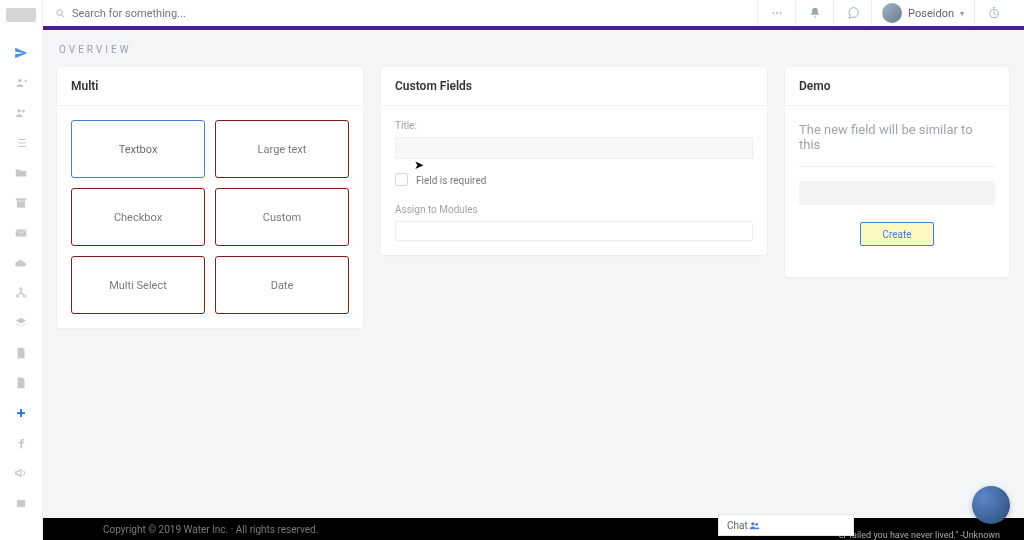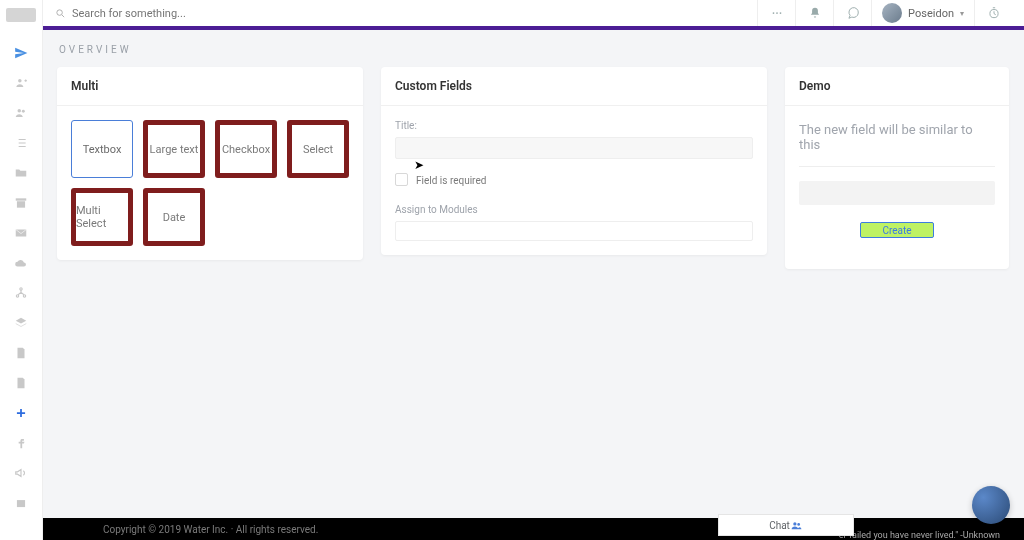--- a/index.html
+++ b/index.html
@@ -29,40 +29,40 @@
 .content { flex:1; padding: 12px 14px; overflow:auto; }
 .overview-label { font-size:10px; letter-spacing:3px; color:#9aa0a8; margin: 2px 0 12px 2px; }
 
 .cards-row { display:flex; gap:18px; align-items:flex-start; }
 
 .card { background:#fff; border-radius:4px; box-shadow:0 1px 3px rgba(0,0,0,.05); }
 .card-header { font-size:12px; font-weight:600; padding:12px 14px; border-bottom:1px solid #f0f0f0; color:#333; }
 .card-body { padding:14px; }
 
 .type-card { width:306px; }
-.type-grid { display:grid; grid-template-columns:1fr 1fr 1fr 1fr; gap:10px; }
-.type-opt { height:58px; border:5px solid #7f1d1d; border-radius:3px; display:flex; align-items:center; justify-content:center; font-size:11px; color:#7a7a7a; cursor:pointer; }
+.type-grid { display:grid; grid-template-columns:1fr 1fr; gap:10px; }
+.type-opt { height:58px; border:1px solid #7f1d1d; border-radius:3px; display:flex; align-items:center; justify-content:center; font-size:11px; color:#7a7a7a; cursor:pointer; }
 .type-opt.selected { border:1px solid #4a7ed8; color:#6a6a6a; }
 
 .fields-card { width:386px; }
 .field-label { font-size:10px; color:#9ea3ab; margin-bottom:6px; display:block; }
 .text-input { width:100%; height:22px; background:#f7f7f7; border:1px solid #eee; border-radius:2px; margin-bottom:14px; outline:none; padding:0 6px; font-size:11px; }
 .check-row { display:flex; align-items:flex-end; gap:8px; font-size:10px; color:#7a7a7a; margin-bottom:18px; }
 .chk { width:13px; height:13px; border:1px solid #d8d8d8; border-radius:2px; background:#fff; cursor:pointer; }
 .mod-input { width:100%; height:20px; border:1px solid #eee; border-radius:2px; background:#fff; outline:none; padding:0 6px; font-size:11px; }
 
 .demo-card { width:224px; }
 .demo-hint { font-size:13px; color:#a0a5ad; padding:2px 0 14px; }
 .demo-sep { height:1px; background:#eee; margin-bottom:14px; }
 .demo-preview { height:24px; background:#f3f3f3; border-radius:2px; margin-bottom:14px; }
-.create-btn { display:block; margin:17px auto; width:74px; height:16px; border:1px solid #3c7de0; background:#bef264; color:#3c7de0; font-size:10px; border-radius:2px; cursor:pointer; }
+.create-btn { display:block; margin:17px auto; width:74px; height:24px; border:1px solid #3c7de0; background:#fef9c3; color:#3c7de0; font-size:10px; border-radius:2px; cursor:pointer; }
 
 .footer { position:absolute; bottom:0; left:43px; right:0; height:22px; background:#000000; font-size:10px; color:#7a7a7a; display:flex; align-items:center; padding:0 60px; }
 
-.chat { position:absolute; right:170px; bottom:4px; width:136px; height:22px; background:#fff; border:1px solid #e5e5e5; border-radius:0; display:flex; align-items:center; justify-content:center; padding:0 8px; font-size:10px; color:#606468; cursor:pointer; }
+.chat { position:absolute; right:170px; bottom:4px; width:136px; height:22px; background:#fff; border:1px solid #e5e5e5; border-radius:0; display:flex; align-items:center; justify-content:flex-start; padding:0 8px; font-size:10px; color:#606468; cursor:pointer; }
 .chat svg { width:13px; height:13px; color:#4a7ed8; }
 
 .bubble { position:absolute; right:14px; bottom:16px; width:38px; height:38px; border-radius:50%; background: radial-gradient(circle at 30% 30%, #5b88c9, #2b4a75); box-shadow:0 2px 6px rgba(0,0,0,.2); cursor:pointer; }
 
 .cursor { position:absolute; left:414px; top:158px; font-size:12px; color:#000; pointer-events:none; }
 
 .quote { position:absolute; right:24px; bottom:0; font-size:9px; color:#a8a8a8; }
 </style>
 </head>
 <body>
@@ -207,21 +207,21 @@
       <div class="overview-label">OVERVIEW</div>
       <div class="cards-row">
 
         <div class="card type-card">
           <div class="card-header">Multi</div>
           <div class="card-body">
             <div class="type-grid">
               <div class="type-opt selected">Textbox</div>
               <div class="type-opt">Large text</div>
               <div class="type-opt">Checkbox</div>
-              <div class="type-opt">Select</div>
+              <div class="type-opt">Custom</div>
               <div class="type-opt">Multi Select</div>
               <div class="type-opt">Date</div>
             </div>
           </div>
         </div>
 
         <div class="card fields-card">
           <div class="card-header">Custom Fields</div>
           <div class="card-body">
             <label class="field-label">Title:</label>

